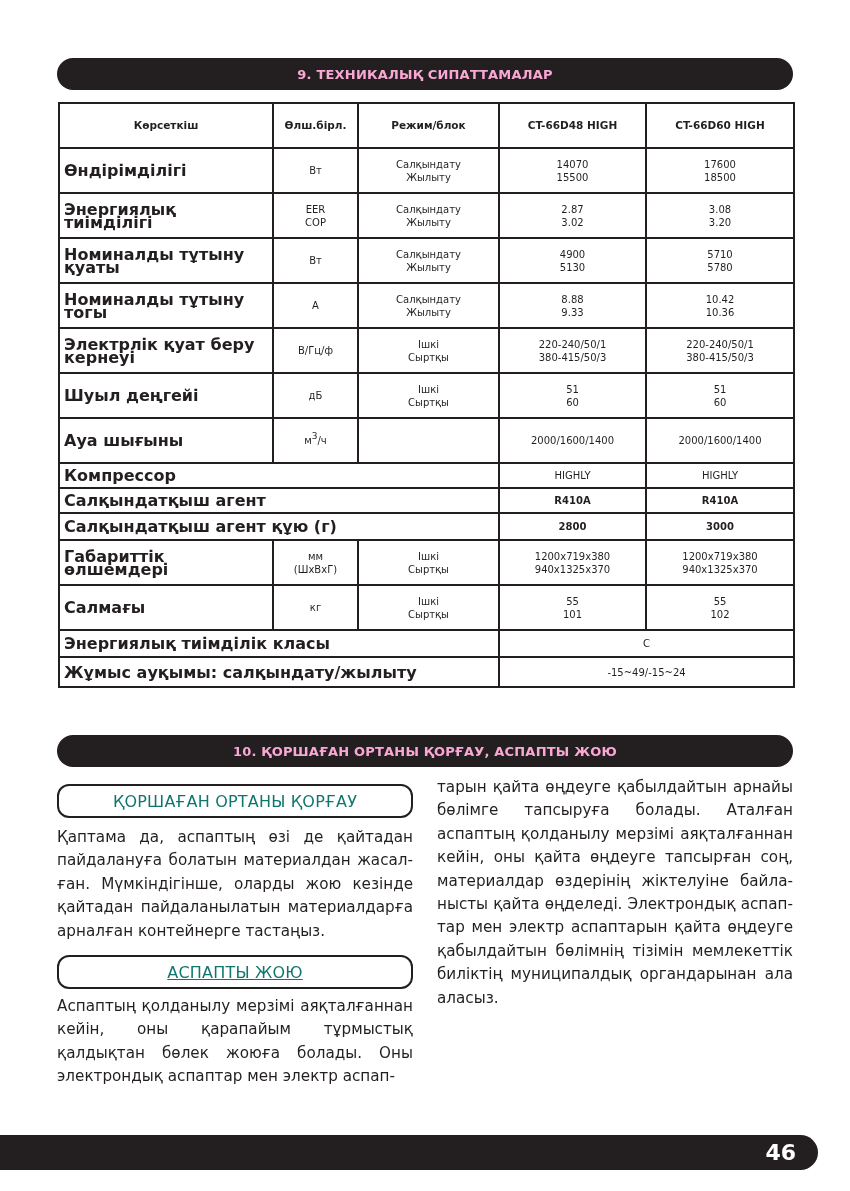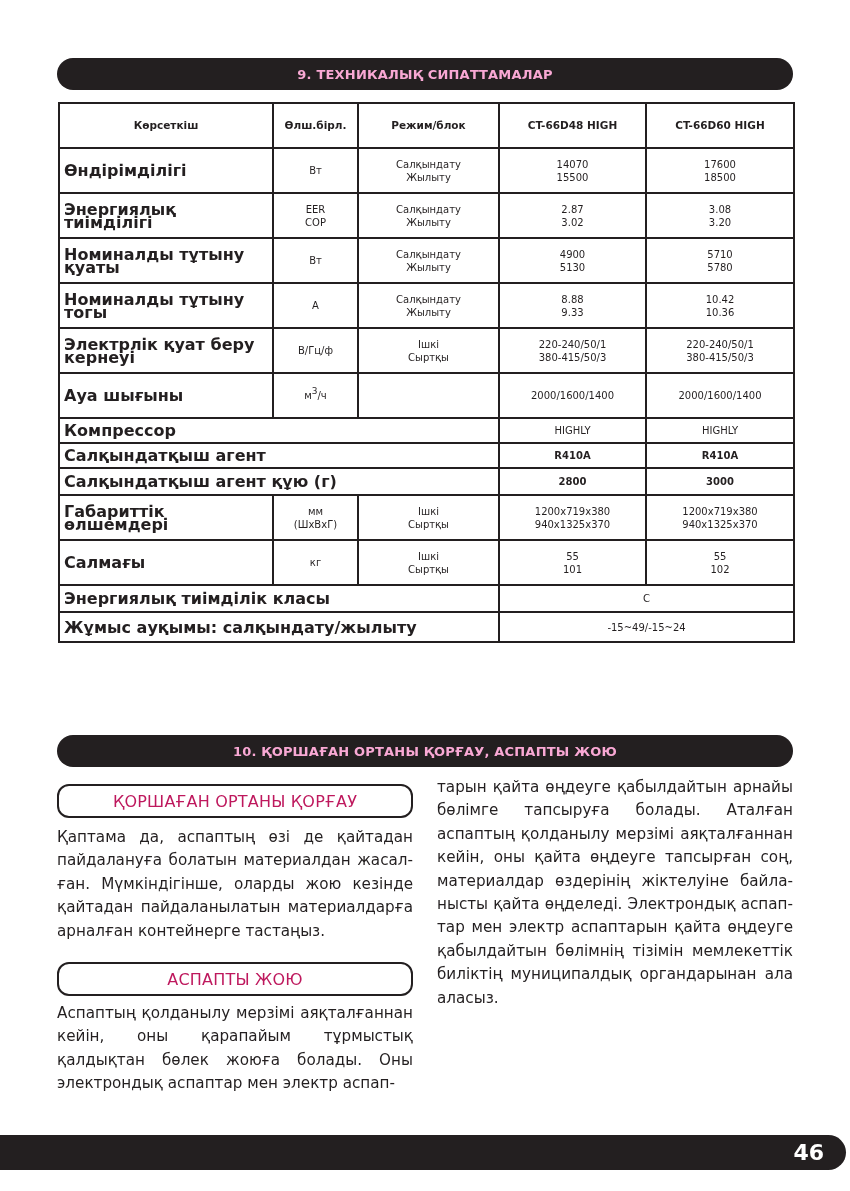--- a/index.html
+++ b/index.html
@@ -33,33 +33,33 @@
   tr.last td { height: 28px; }
   sup.s { font-size: 9px; line-height: 0; position: relative; top: -1px; }
 
   .col { position: absolute; width: 356px; font-family: "DejaVu Sans", sans-serif; }
   #left-col { left: 57px; top: 784px; }
   #right-col { left: 437px; top: 776px; }
   .subhead {
     box-sizing: border-box; width: 356px; height: 34px;
     border: 2px solid #231f20; border-radius: 12px;
     display: flex; align-items: center; justify-content: center;
-    font-size: 16px; color: #be185d; letter-spacing: 0.2px;
+    font-size: 16px; color: #0f766e; letter-spacing: 0.2px;
   }
   .para {
     font-size: 15.2px; line-height: 23.4px; text-align: justify; color: #231f20;
     margin: 0; hyphens: manual;
   }
   #p1 { margin-top: 8px; }
-  #sub2 { margin-top: 19px; }
+  #sub2 { margin-top: 12px; text-decoration: underline; }
   #p2 { margin-top: 6px; }
 
   .footer-bar {
     position: absolute; left: 0; top: 1135px; width: 818px; height: 35px;
-    background: #231f20; border-radius: 0 18px 18px 0; padding-left: 28px;
+    background: #231f20; border-radius: 0 18px 18px 0;
   }
   .page-num {
     position: absolute; right: 22px; top: 0; height: 35px; line-height: 35px;
     color: #ffffff; font-weight: bold; font-size: 22px; font-family: "DejaVu Sans", sans-serif;
   }
 </style>
 </head>
 <body>
 
 <div class="section-bar" id="bar1">
@@ -118,20 +118,27 @@
     </tr>
 
     <tr class="tall">
       <td class="label">Электрлік қуат беру кернеуі</td>
       <td class="c">В/Гц/ф</td>
       <td class="c"><span>Ішкі</span><br><span>Сыртқы</span></td>
       <td class="c"><span>220-240/50/1</span><br><span>380-415/50/3</span></td>
       <td class="c"><span>220-240/50/1</span><br><span>380-415/50/3</span></td>
     </tr>
 
+    <tr class="tall">
+      <td class="label">Шуыл деңгейі</td>
+      <td class="c">дБ</td>
+      <td class="c"><span>Ішкі</span><br><span>Сыртқы</span></td>
+      <td class="c"><span>51</span><br><span>60</span></td>
+      <td class="c"><span>51</span><br><span>60</span></td>
+    </tr>
 
     <tr class="tall">
       <td class="label">Ауа шығыны</td>
       <td class="c"><span>м</span><sup class="s">3</sup><span>/ч</span></td>
       <td class="c"></td>
       <td class="c">2000/1600/1400</td>
       <td class="c">2000/1600/1400</td>
     </tr>
 
     <tr class="short">

